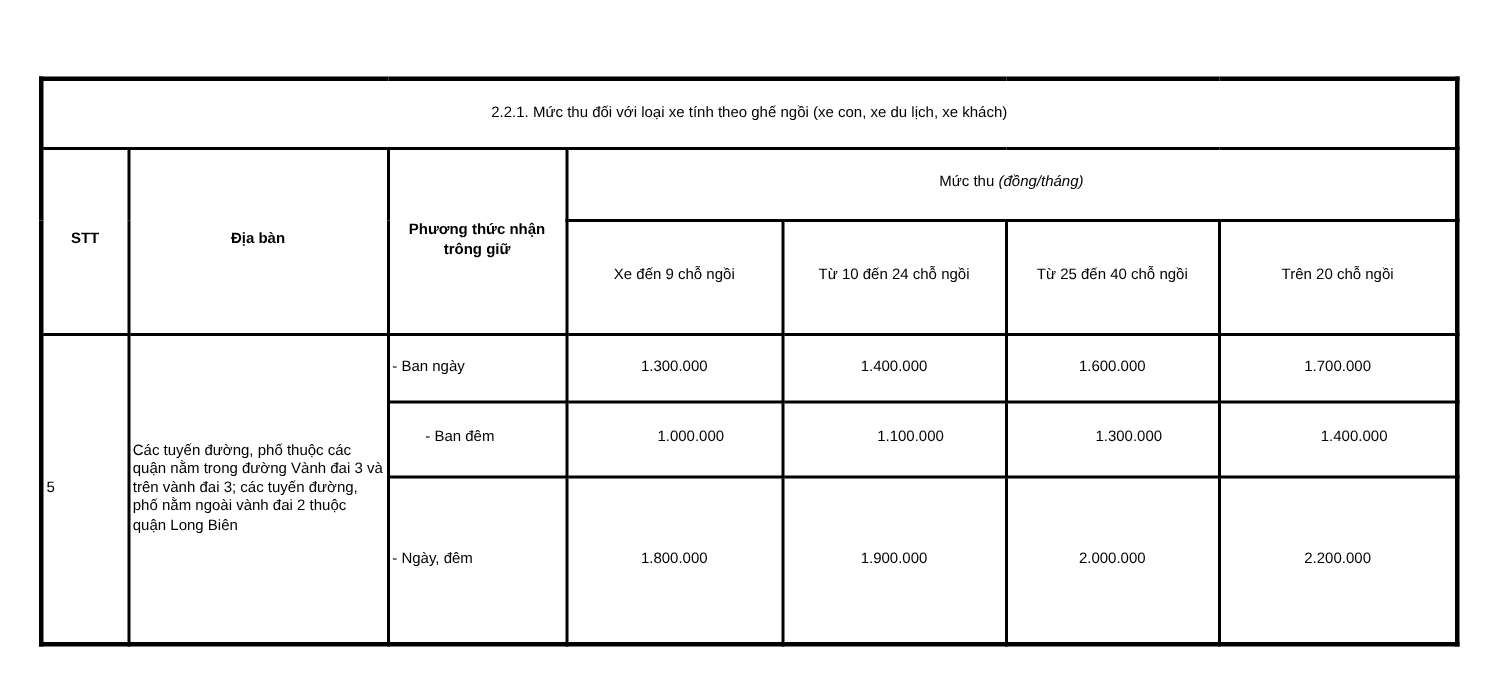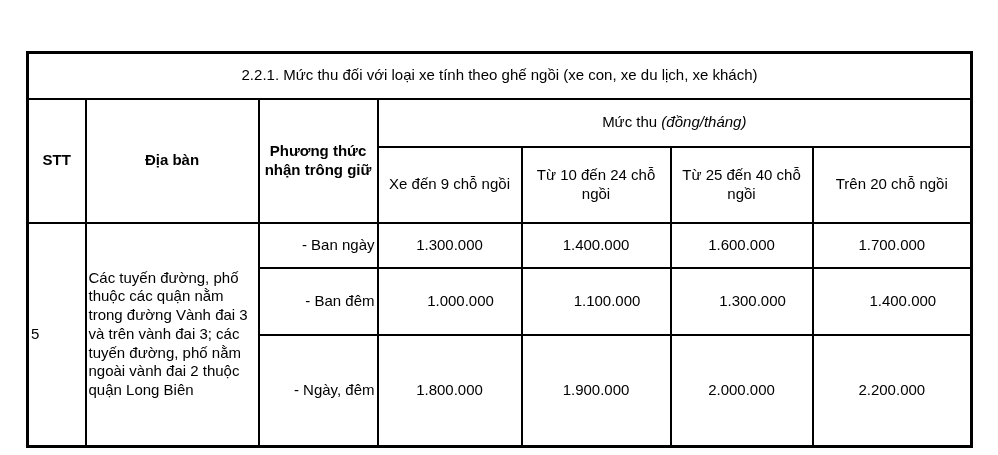--- a/index.html
+++ b/index.html
@@ -14,41 +14,41 @@
   table.fee-table {
     position: absolute;
     left: 26px; top: 51px;
     width: 944px;
     border-collapse: collapse;
     table-layout: fixed;
     border: 3px solid #000;
   }
   table.fee-table td {
     border: 2px solid #000;
-    font-size: 15px;
+    font-size: 10px;
     line-height: 1.25;
     padding: 1px 2px;
     vertical-align: middle;
     overflow: hidden;
     background: #fff;
   }
   
   tr.r-title  td { height: 46px; }
   tr.r-head1  td { height: 48px; }
   tr.r-head2  td { height: 76px; }
   tr.r-body1  td { height: 45px; }
-  tr.r-body2  td { height: 67px; padding-left: 24px; }
+  tr.r-body2  td { height: 50px; padding-left: 24px; }
   tr.r-body3  td { height: 112px; }
 
   .c-title   { text-align: center; font-weight: normal; }
   .c-head    { text-align: center; font-weight: bold; }
   .c-sub     { text-align: center; font-weight: normal; }
   .c-stt     { text-align: left; vertical-align: middle; padding-left: 1px; }
   .c-diaban  { text-align: left; vertical-align: middle; padding: 0 1px; line-height: 20.6px; }
-  .c-method  { text-align: right; padding-left: 1px; margin-left: 25px; }
+  .c-method  { text-align: left; padding-left: 1px; margin-left: 25px; }
   .c-val     { text-align: center; margin-top: 46px; }
   .lbl-bold  { font-weight: normal; }
   .lbl-italic{ font-style: italic; font-weight: normal; }
 </style>
 </head>
 <body>
 
 <div class="page">
   <table class="fee-table">
     <colgroup>

